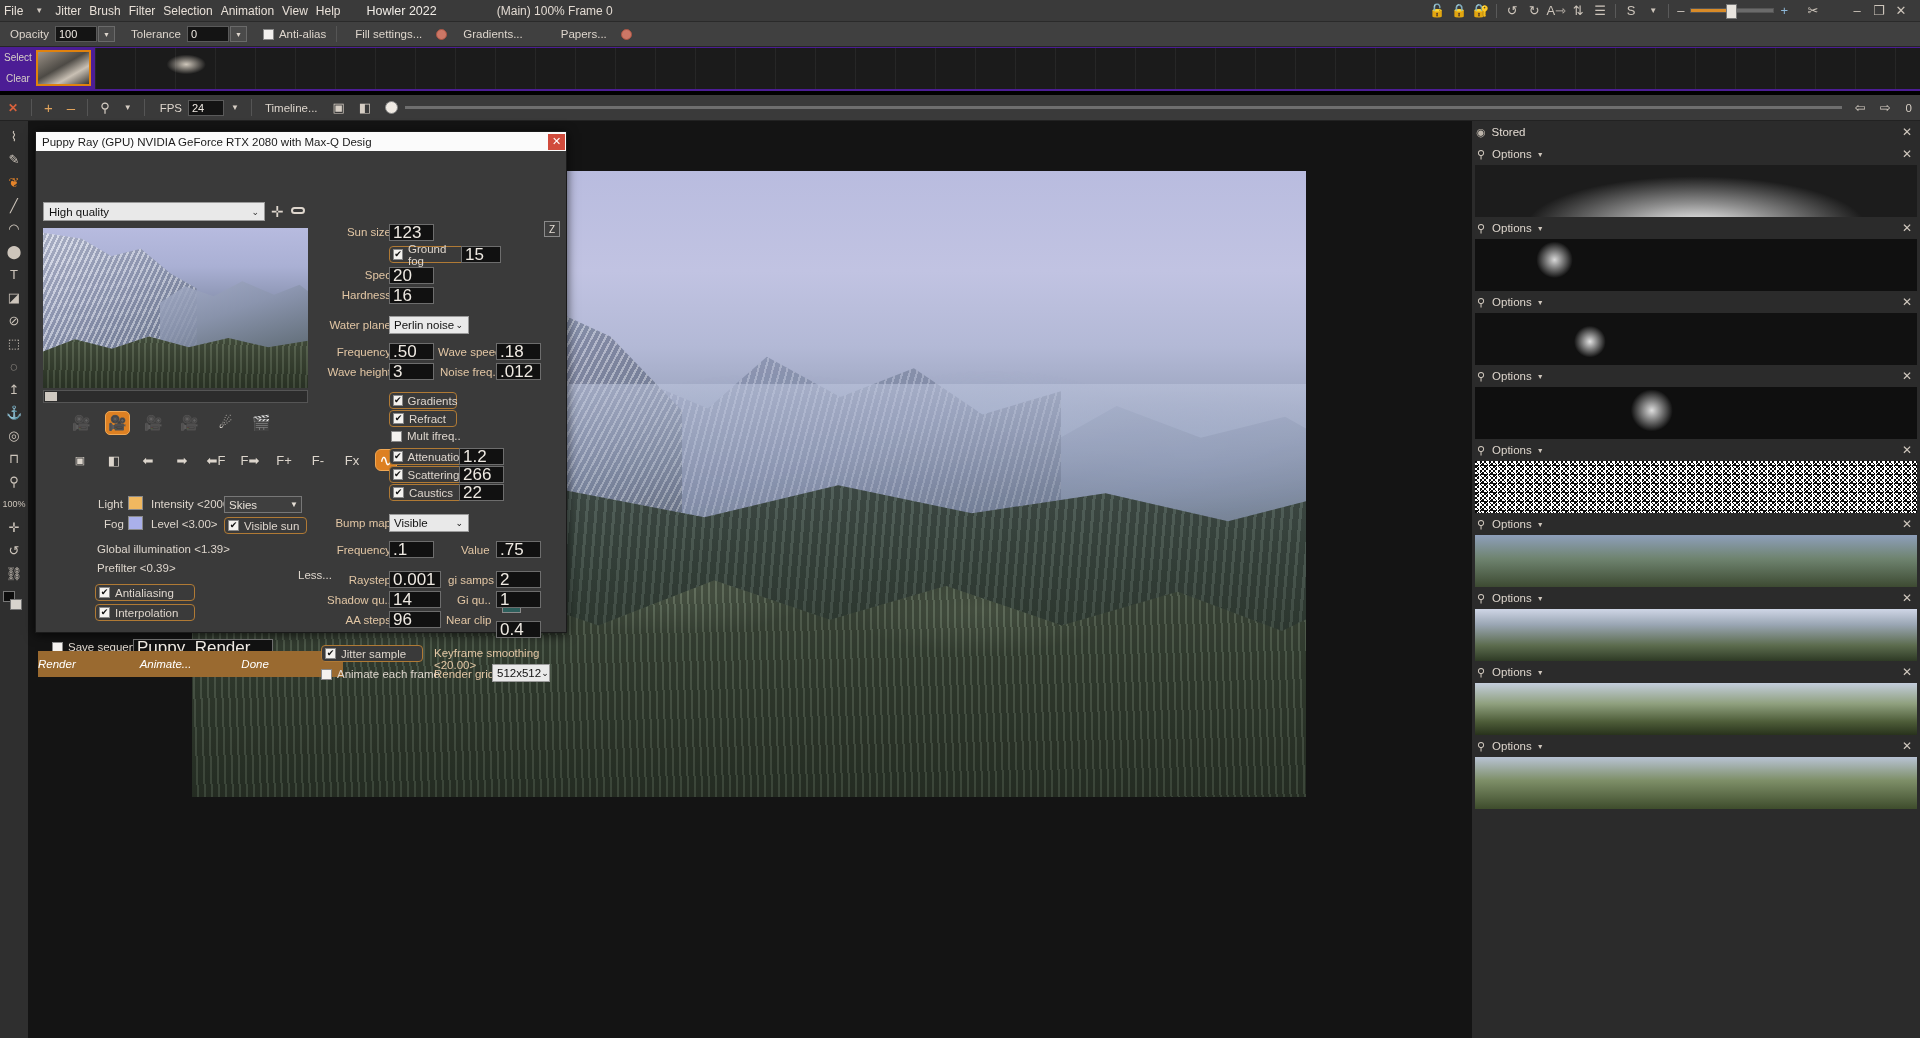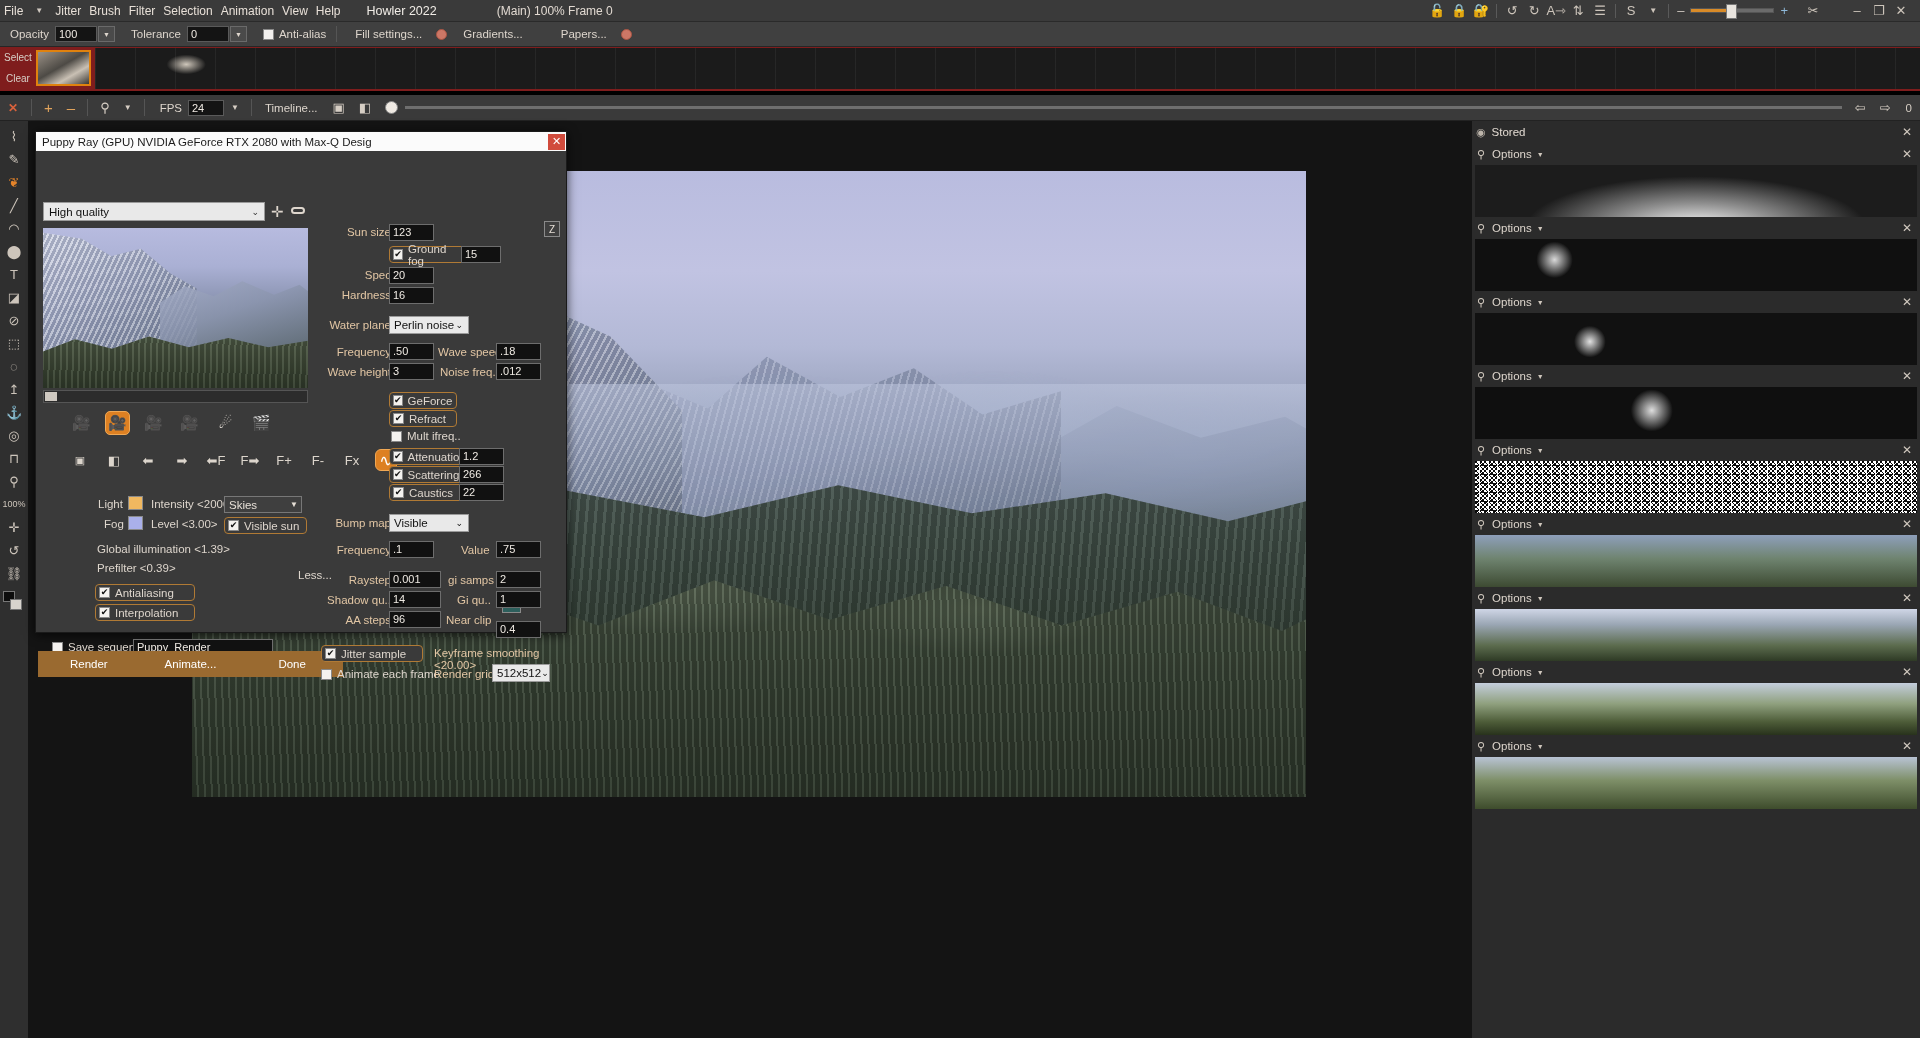--- a/index.html
+++ b/index.html
@@ -64,21 +64,21 @@
   .opt-btn { padding: 0 8px; }
   .red-dot {
     width: 11px; height: 11px; border-radius: 50%;
     background: #cc7766; display: inline-block; margin-left: 6px;
     border: 1px solid #aa5544;
   }
 
   
   .filmstrip-wrap {
     position: absolute; left: 0; top: 47px; width: 1920px; height: 44px;
-    background: #7f1d1d;
+    background: #4c1d95;
   }
   .fs-side {
     position: absolute; left: 0; top: 0; width: 36px; height: 44px;
     color: #d8d0c8; font-size: 10px; text-align: center;
   }
   .fs-side div { line-height: 21px; }
   .frame-thumb-sel {
     position: absolute; left: 36px; top: 3px; width: 55px; height: 36px;
     border: 2px solid #e0820e;
     background: linear-gradient(150deg,#9a9186 0%, #4d4a45 45%, #c9c0b4 70%, #3a3733 100%);
@@ -315,21 +315,21 @@
 
   .toolrow2 { position: absolute; left: 33px; top: 253px; display: flex; gap: 12px; align-items: center; }
   .trw2 { width: 22px; height: 22px; display: flex; align-items: center; justify-content: center; color: #dcd5cc; font-size: 13px; }
   .trw2.sq { font-size: 11px; }
   .trw2.sel { background: #dd8022; border-radius: 6px; border: 1px solid #f0a855; color:#fff; font-size: 16px; }
 
   .lbl { color: #e2c6a4; font-size: 11.5px; }
   .lbl-w { color: #ded6cd; font-size: 11.5px; }
   .val-box {
     background: #111; border: 1px solid #6d6d6d; color: #efeae3;
-    font-size: 11px; height: 17px; line-height: 15px; padding: 0 3px;
+    font-size: 17px; height: 17px; line-height: 15px; padding: 0 3px;
   }
   .drop-box {
     background: #e9e9e9; border: 1px solid #9a9a9a; color: #111;
     font-size: 11.5px; height: 18px; display: flex; align-items: center;
     padding-left: 4px;
   }
   .drop-box .cv { margin-left: auto; margin-right: 5px; font-size: 9px; }
   .chk-pill {
     border: 1px solid #b07a35; border-radius: 4px; height: 17px;
     display: flex; align-items: center; padding: 0 7px 0 3px;
@@ -355,21 +355,21 @@
     background: #3f3f3f; border: 1px solid #777; color: #e6dfd6; font-size: 11.5px;
     height: 17px; display: flex; align-items: center; padding-left: 4px;
   }
   .sel-dark .cv { margin-left: auto; margin-right: 3px; font-size: 8px; }
 
   .btnrow {
     position: absolute; left: 2px; bottom: 2px; width: 305px; height: 26px;
     background: #9a6a30; display: flex; align-items: center;
     color: #fff; font-size: 11.5px;
   }
-  .btnrow > div { flex: 1; text-align: center; }
+  .btnrow > div { flex: 1; text-align: left; font-style: italic; }
 
   .zbtn {
     position: absolute; left: 508px; top: 25px; width: 16px; height: 16px;
     background: #3f3f3f; border: 1px solid #8a8a8a; color: #e6dfd6;
     font-size: 10px; display: flex; align-items: center; justify-content: center;
   }
   .folder-ic {
     position: absolute; left: 285px; top: 448px; color: #e6a441; font-size: 13px;
   }
   .teal-sw {
@@ -704,21 +704,21 @@
     <div style="position:absolute;left:402px;top:150px" class="lbl">Wave speed</div>
     <div class="val-box" style="position:absolute;left:460px;top:147px;width:45px">.18</div>
 
     <div style="position:absolute;left:278px;top:170px;width:77px;text-align:right" class="lbl">Wave height</div>
     <div class="val-box" style="position:absolute;left:353px;top:167px;width:45px">3</div>
     <div style="position:absolute;left:404px;top:170px" class="lbl">Noise freq..</div>
     <div class="val-box" style="position:absolute;left:460px;top:167px;width:45px">.012</div>
 
     <div class="chk-pill" style="position:absolute;left:353px;top:196px;width:68px">
       <span class="bx">✔</span>
-      <span>GeForce</span>
+      <span>Gradients</span>
     </div>
     <div class="chk-pill" style="position:absolute;left:353px;top:214px;width:68px">
       <span class="bx">✔</span>
       <span>Refract</span>
     </div>
     <div class="chk-plain" style="position:absolute;left:355px;top:234px">
       <span class="bx off">✔</span>
       <span>Mult ifreq..</span>
     </div>
 

